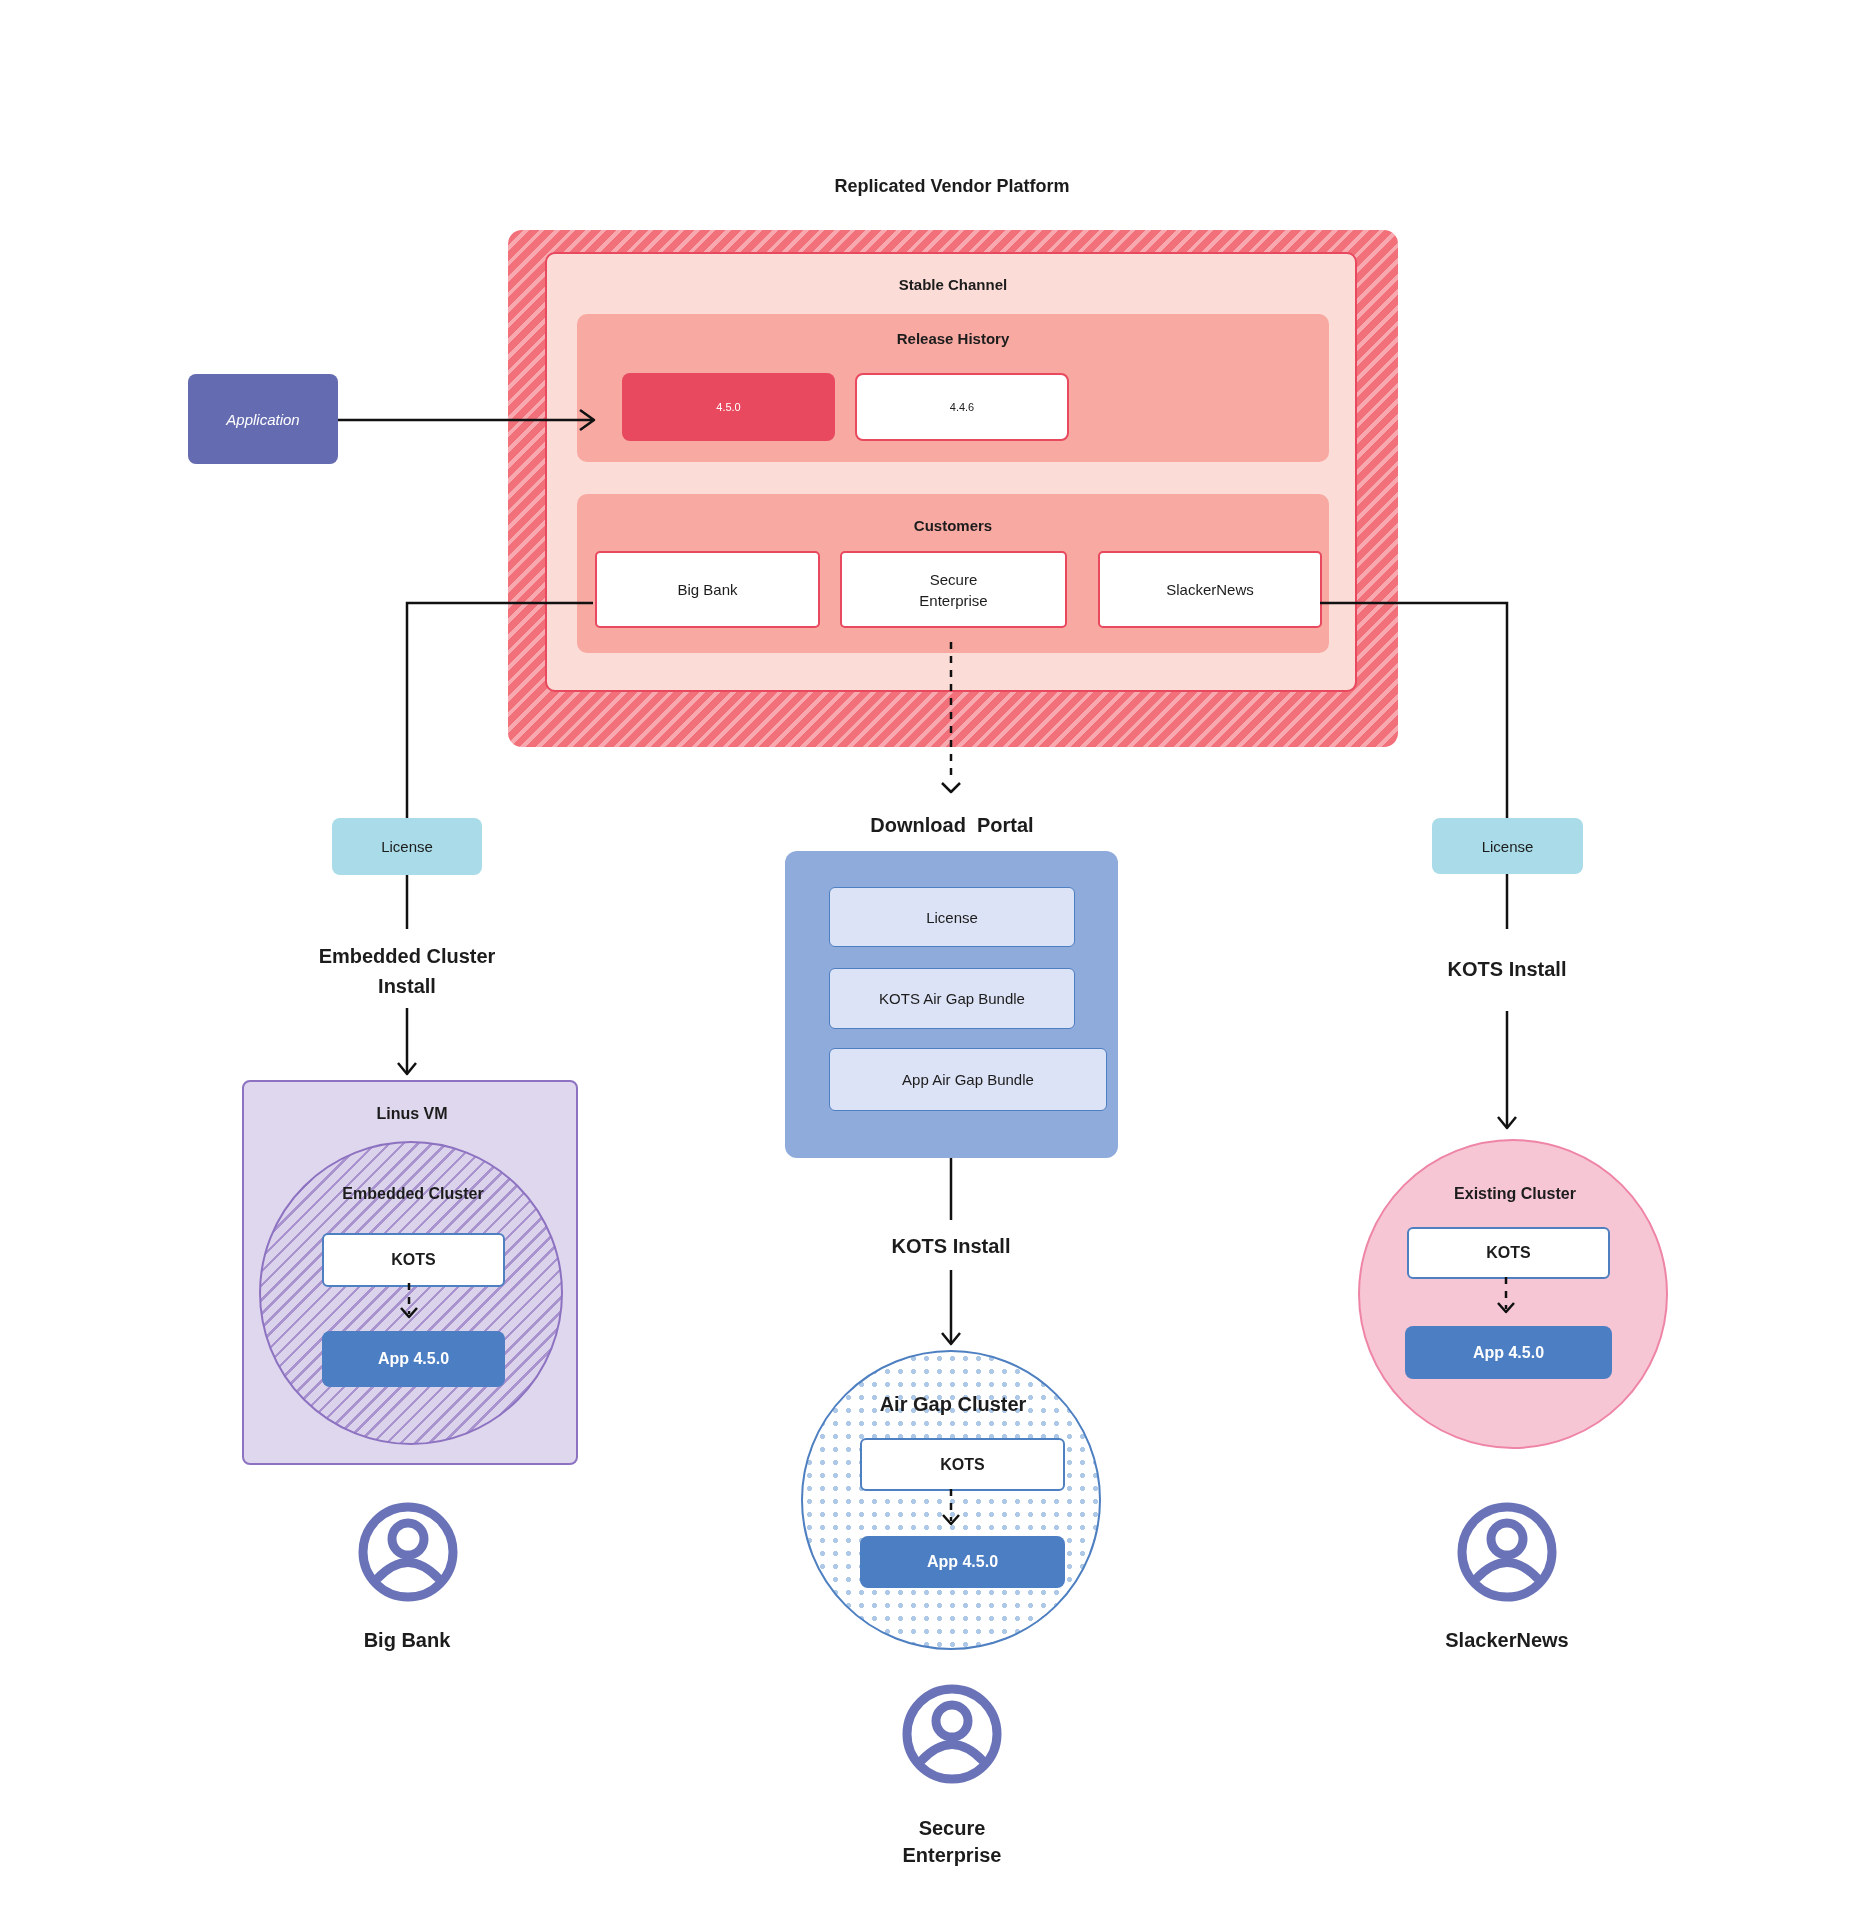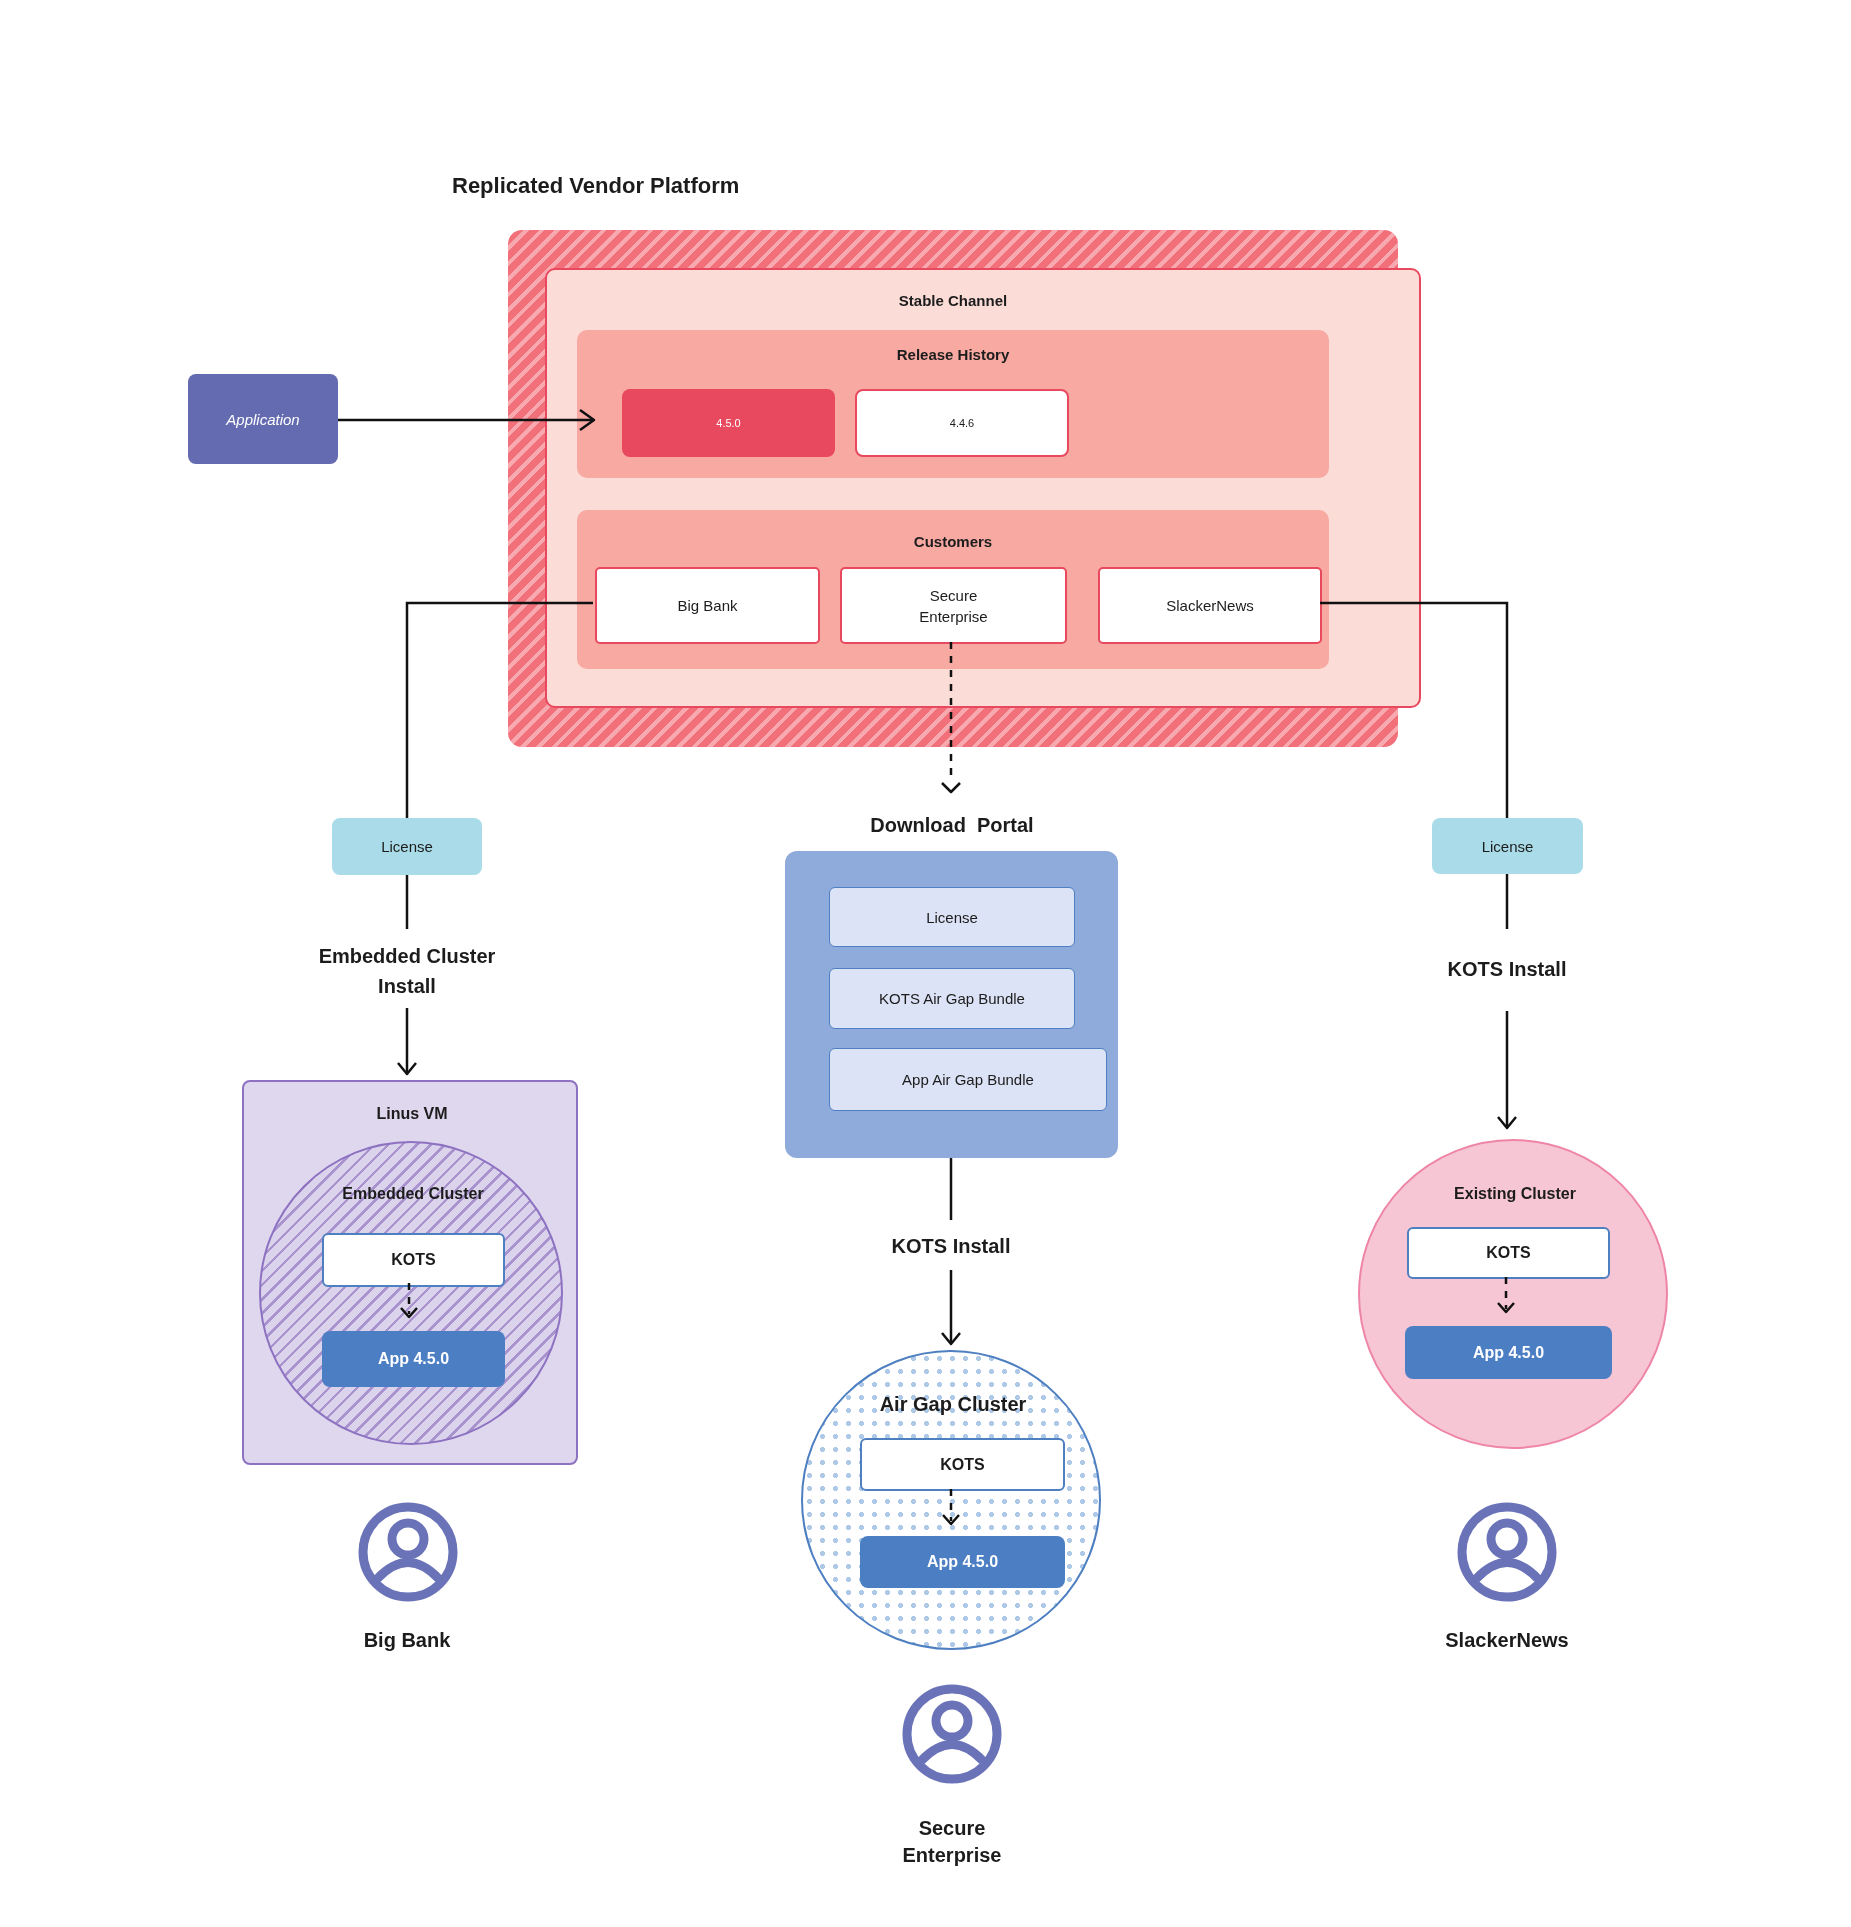--- a/index.html
+++ b/index.html
@@ -5,21 +5,21 @@
   html,body{margin:0;padding:0;background:#fff;}
   .canvas{
     position:relative;width:1851px;height:1927px;background:#fff;
     font-family:"Liberation Sans",sans-serif;color:#1c1c1c;overflow:hidden;
   }
   .abs{position:absolute;box-sizing:border-box;}
   .ctr{display:flex;align-items:center;justify-content:center;text-align:center;}
   .pre{white-space:pre-line;}
   .prespace{white-space:pre;}
 
-  .diagram-title{font-size:22px;font-weight:600;text-align:left;line-height:32px;}
+  .diagram-title{font-size:18px;font-weight:600;text-align:center;line-height:32px;}
 
   .hatch-box{
     background:repeating-linear-gradient(135deg,
       var(--hatch-stripe,#f8a9b0) 0 4px,
       var(--hatch-base,#f1707a) 4px 11px);
     border-radius:14px;
   }
   .stable-box{
     background:var(--stable-fill,#fbdcd7);
     border:2.5px solid var(--accent-red,#e8495e);
@@ -86,21 +86,21 @@
 </head>
 <body>
 
 <div class="canvas">
 
   <div class="abs diagram-title" style="left:452px;top:170px;width:1000px;">Replicated Vendor Platform</div>
 
   <div class="abs ctr app-source" style="left:188px;top:374px;width:150px;height:90px;font-style:italic;">Application</div>
 
   <div class="abs hatch-box" style="left:508px;top:230px;width:890px;height:517px;">
-    <div class="abs stable-box" style="left:37px;top:38px;width:876px;height:440px;">
+    <div class="abs stable-box" style="left:37px;top:22px;width:812px;height:440px;">
       <div class="abs sec-label" style="left:0;top:22px;width:812px;">Stable Channel</div>
 
       <div class="abs section" style="left:30px;top:60px;width:752px;height:148px;padding-left:37px;">
         <div class="abs sec-label" style="left:0;top:16px;width:752px;">Release History</div>
         <div class="abs ctr chip chip-red" style="left:25px;top:59px;width:213px;height:68px;">4.5.0</div>
         <div class="abs ctr chip chip-white" style="left:258px;top:59px;width:214px;height:68px;">4.4.6</div>
       </div>
 
       <div class="abs section" style="left:30px;top:240px;width:752px;height:159px;">
         <div class="abs sec-label" style="left:0;top:23px;width:752px;">Customers</div>

